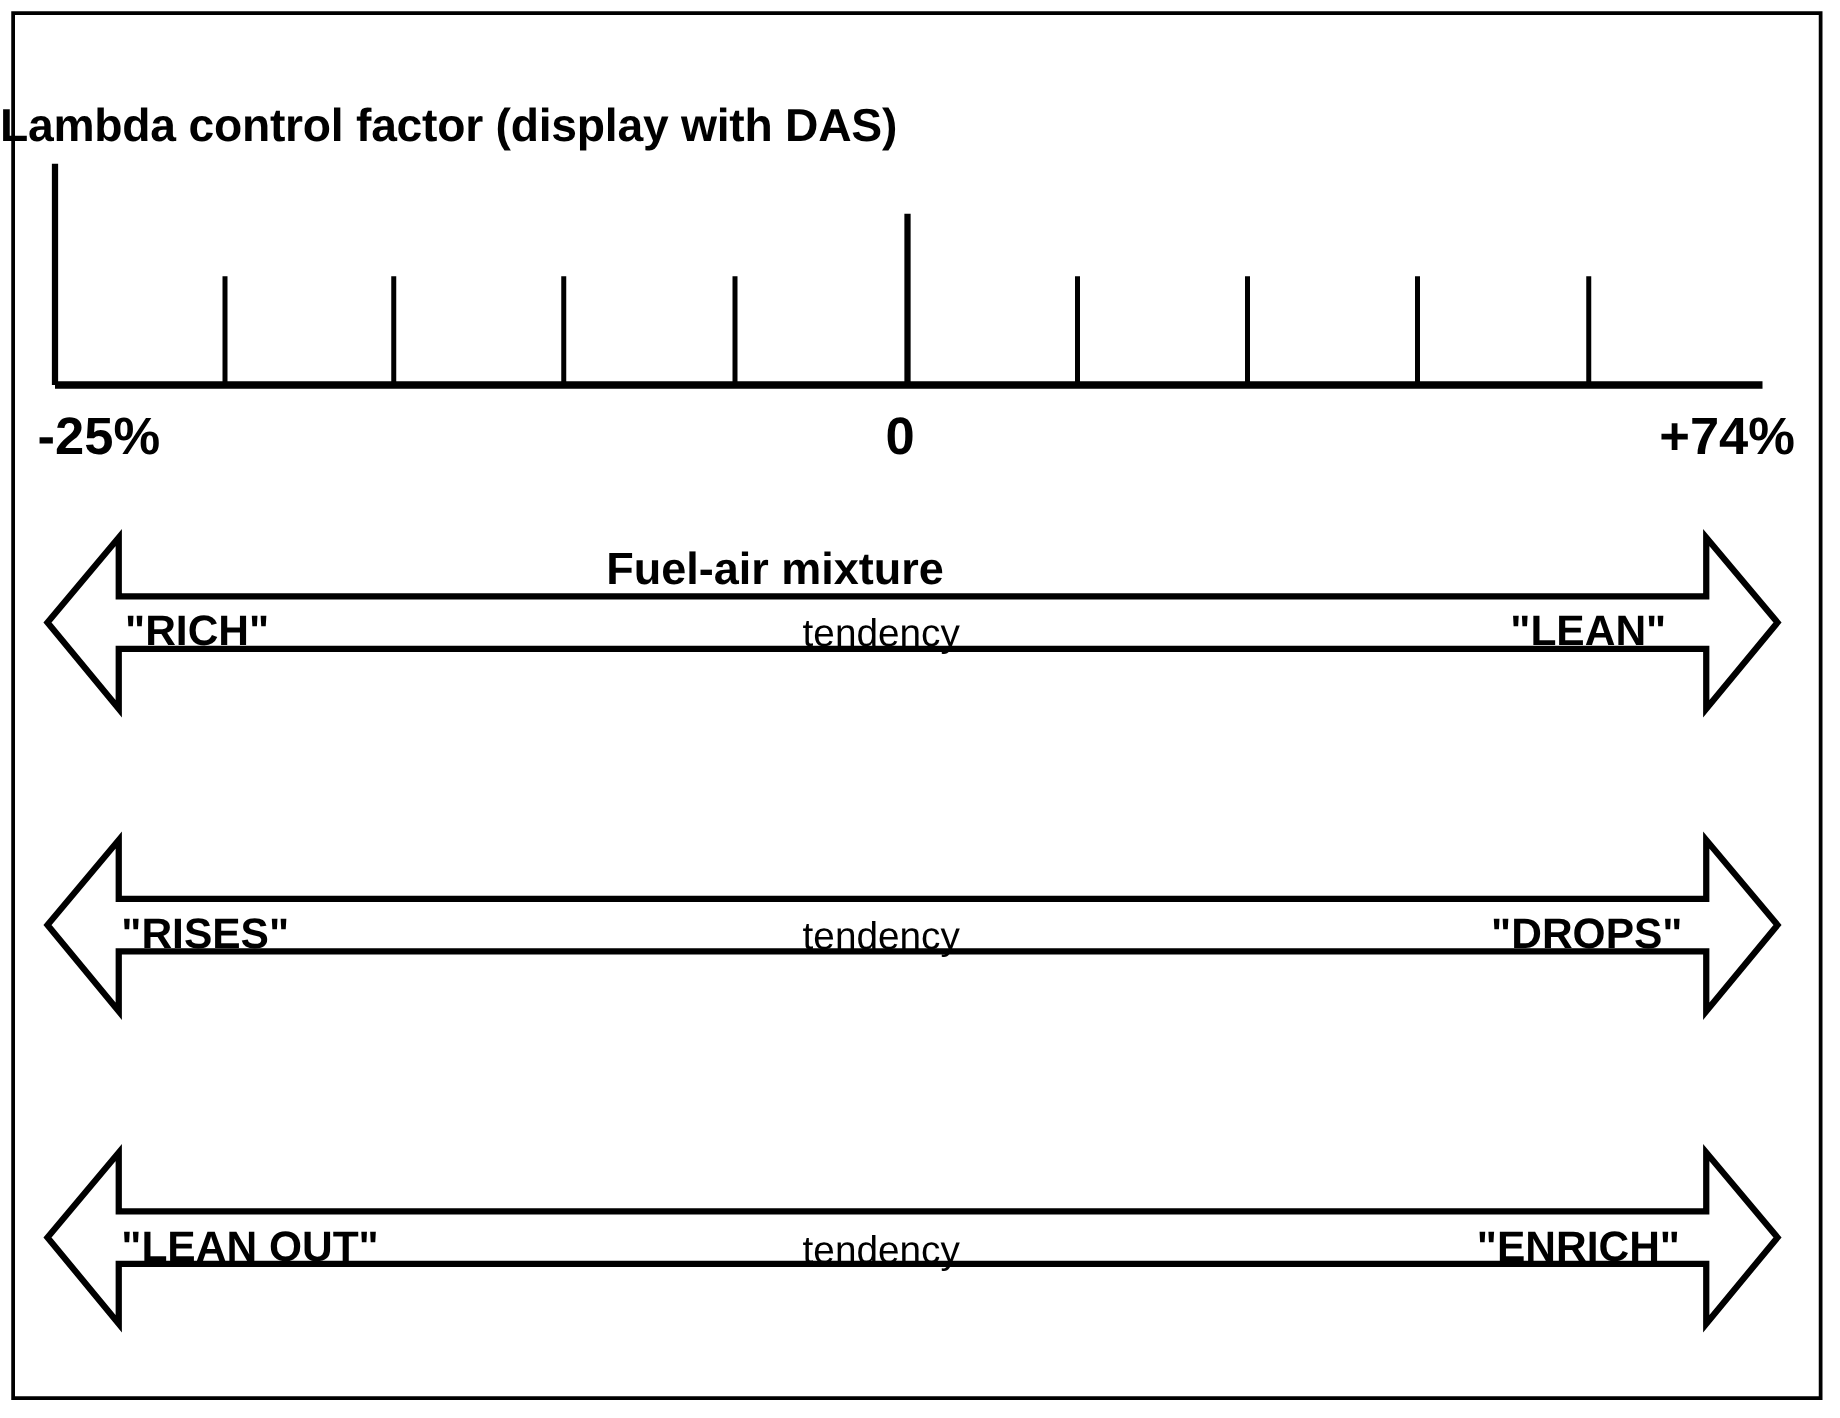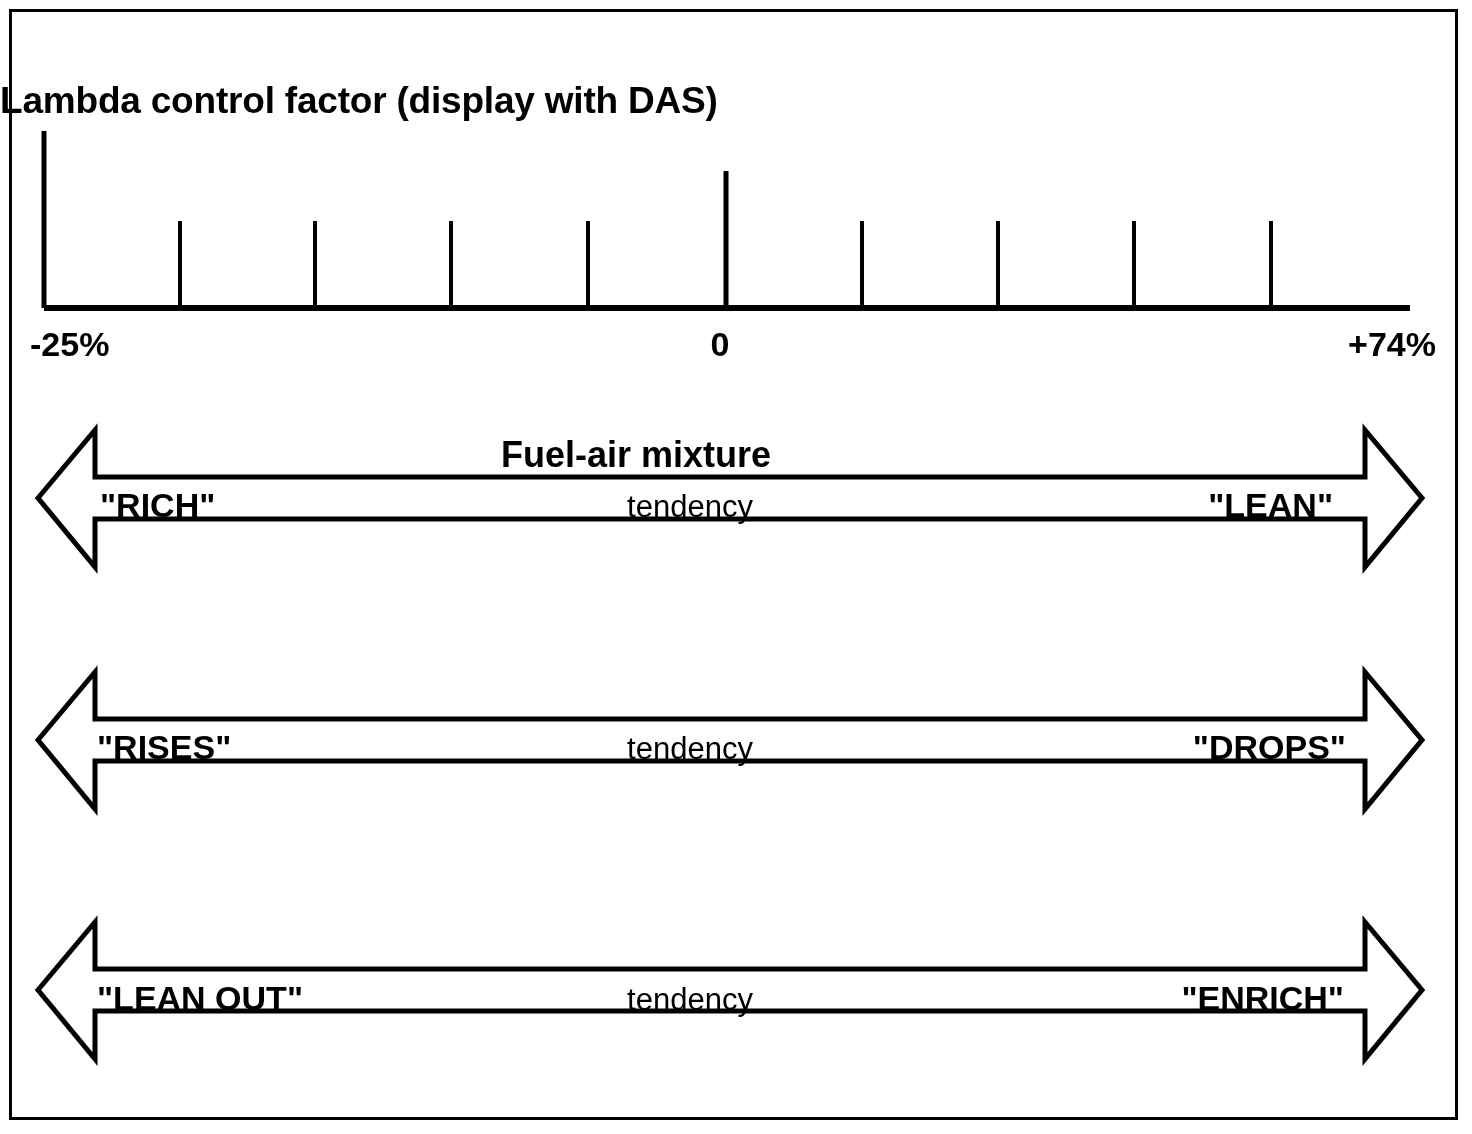--- a/index.html
+++ b/index.html
@@ -43,36 +43,36 @@
     top: 80px;
     width: 1456px;
     font-size: 37px;
     font-weight: bold;
     letter-spacing: -0.2px;
     white-space: nowrap;
   }
   .scale-endlabel {
     position: absolute;
     top: 325px;
-    font-size: 34px;
+    font-size: 42px;
     font-weight: bold;
     white-space: nowrap;
   }
   #scale-label-min { left: 30px; }
   #scale-label-zero {
     left: 0; width: 1472px; text-align: center;
     transform: translateX(-16px);
   }
   #scale-label-max { right: 36px; }
 
   
   .band-title {
     position: absolute;
     width: 1240px;
-    left: 16px;
+    left: 0;
     text-align: center;
     font-size: 36px;
     font-weight: bold;
     white-space: nowrap;
   }
   .band-title sub {
     font-size: 0.66em;
     font-weight: bold;
     vertical-align: baseline;
     position: relative;
@@ -80,21 +80,21 @@
   }
   .band-side {
     position: absolute;
     font-size: 34px;
     font-weight: bold;
     white-space: nowrap;
   }
   .band-mid {
     position: absolute;
     width: 1380px;
-    left: 0;
+    left: 15px;
     text-align: center;
     font-size: 31px;
     font-weight: normal;
     white-space: nowrap;
   }
 </style>
 </head>
 <body>
 
 <div id="page">

